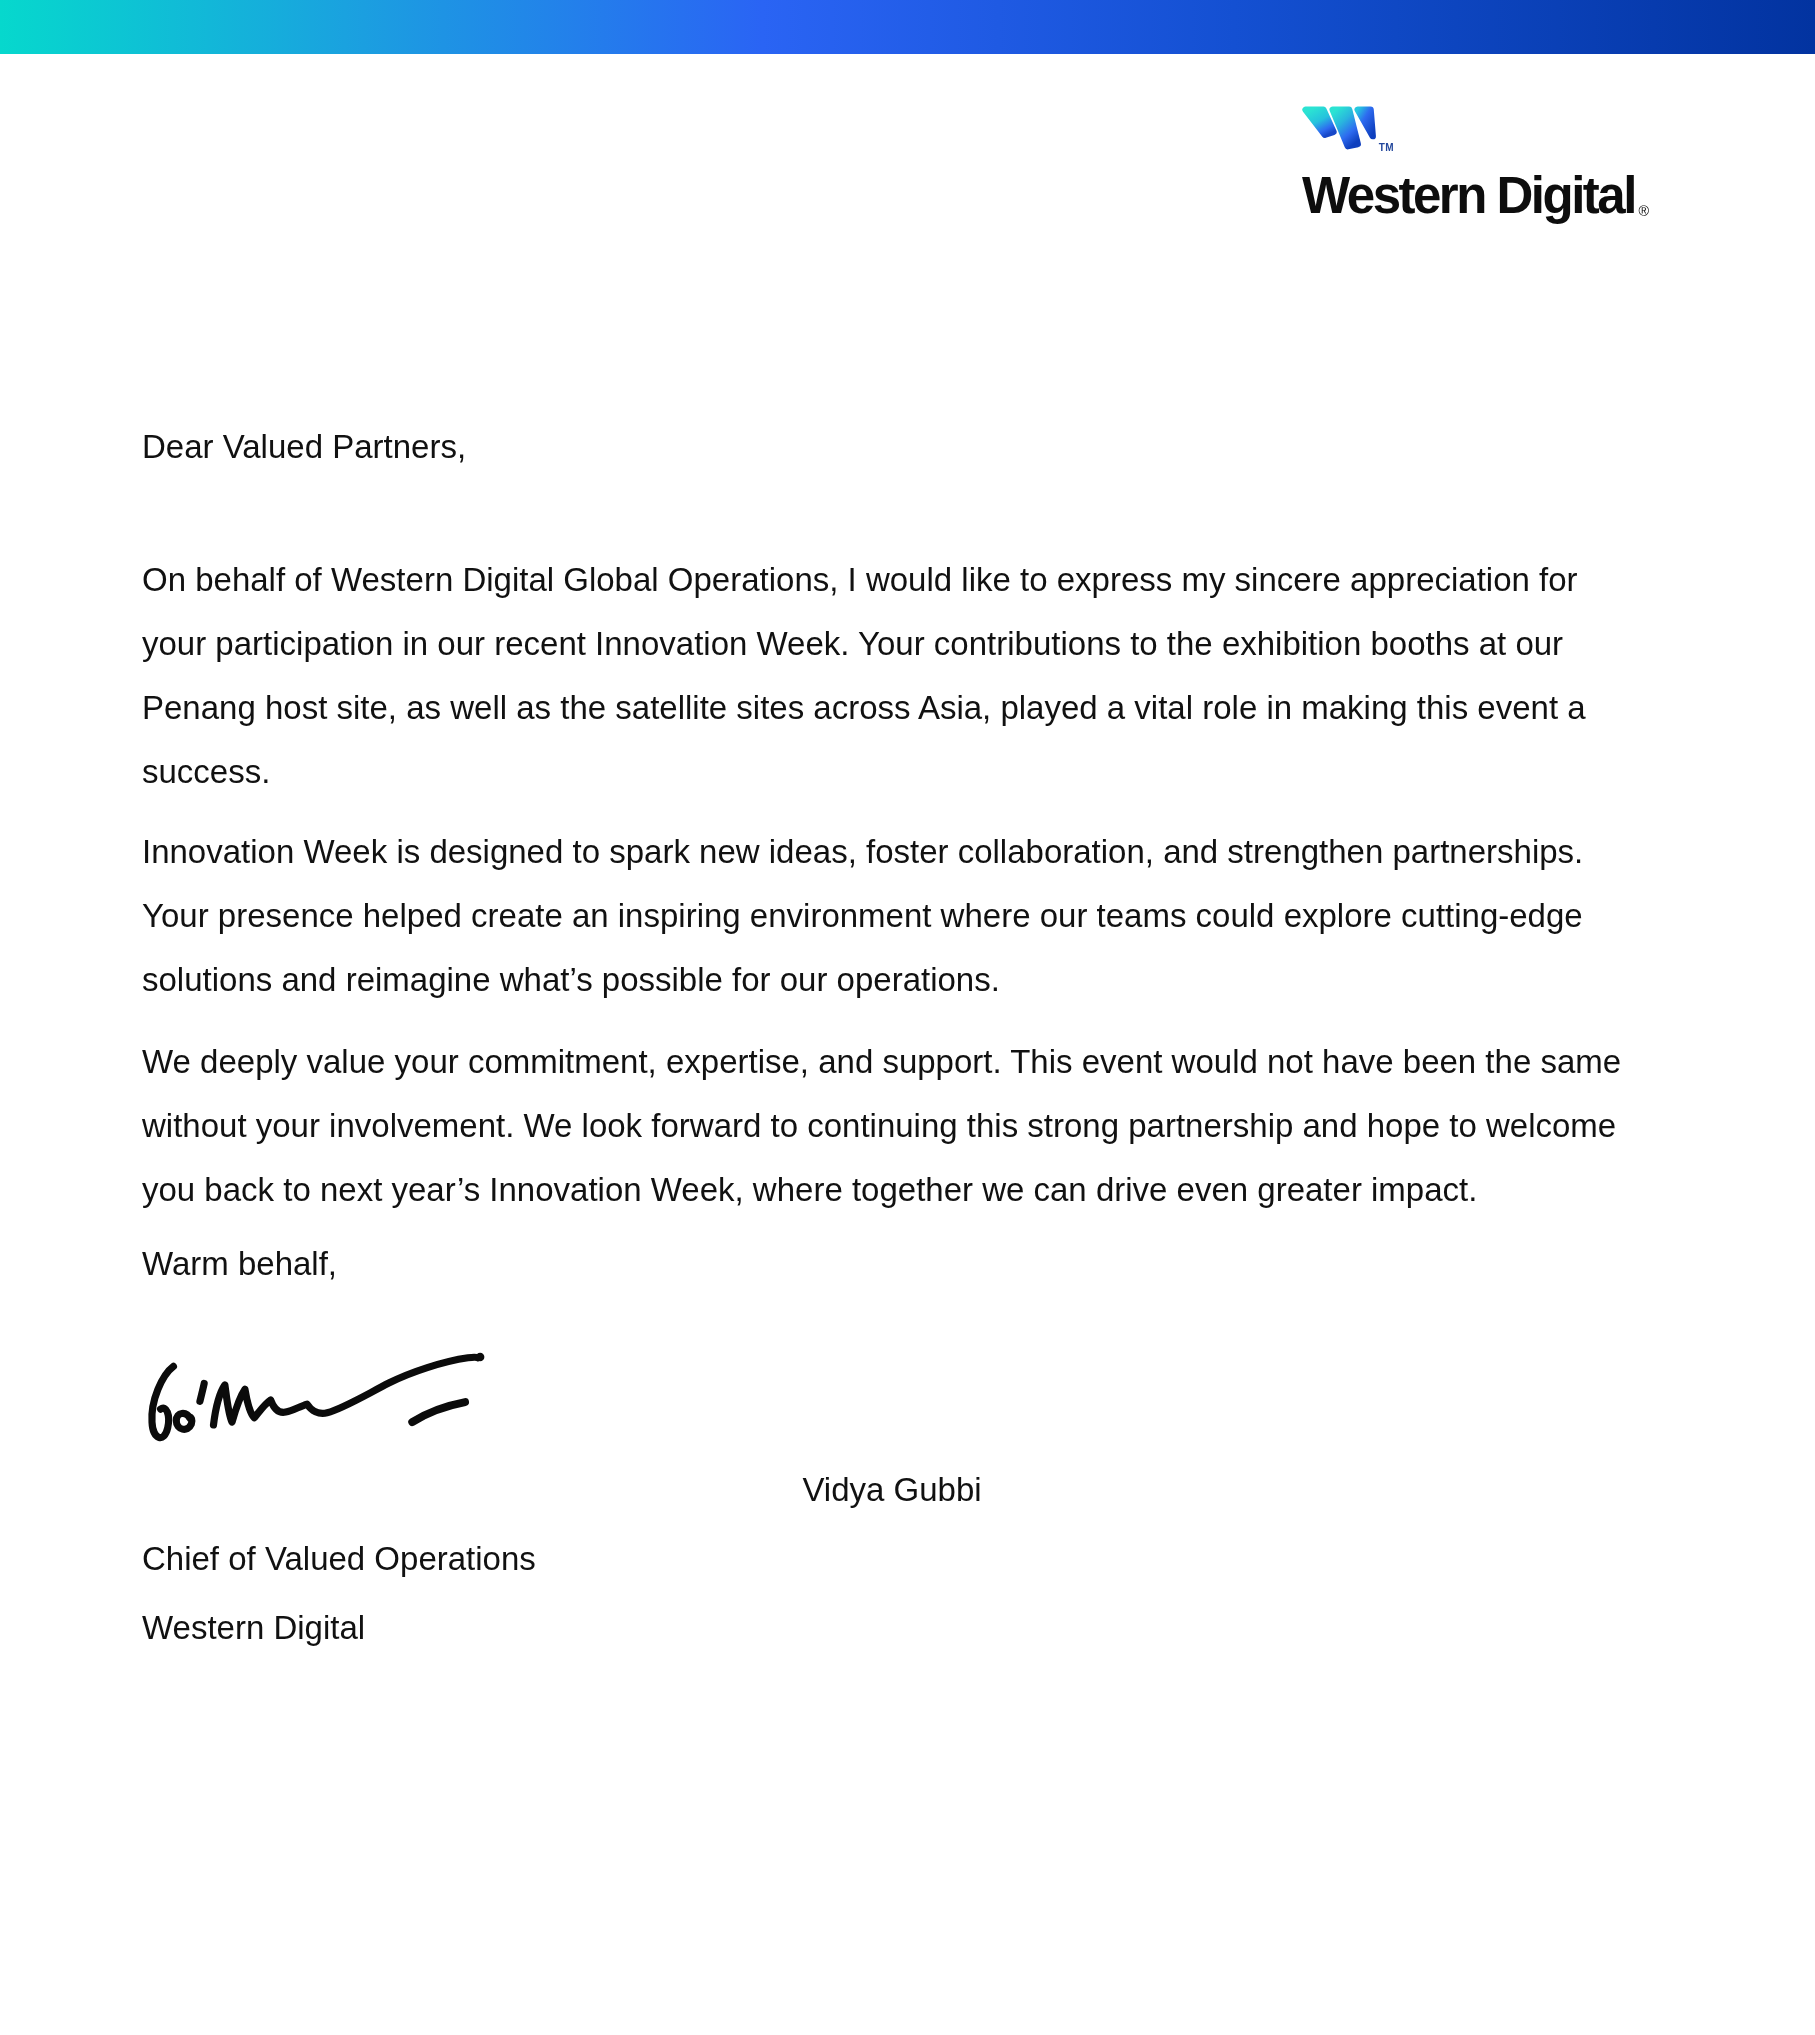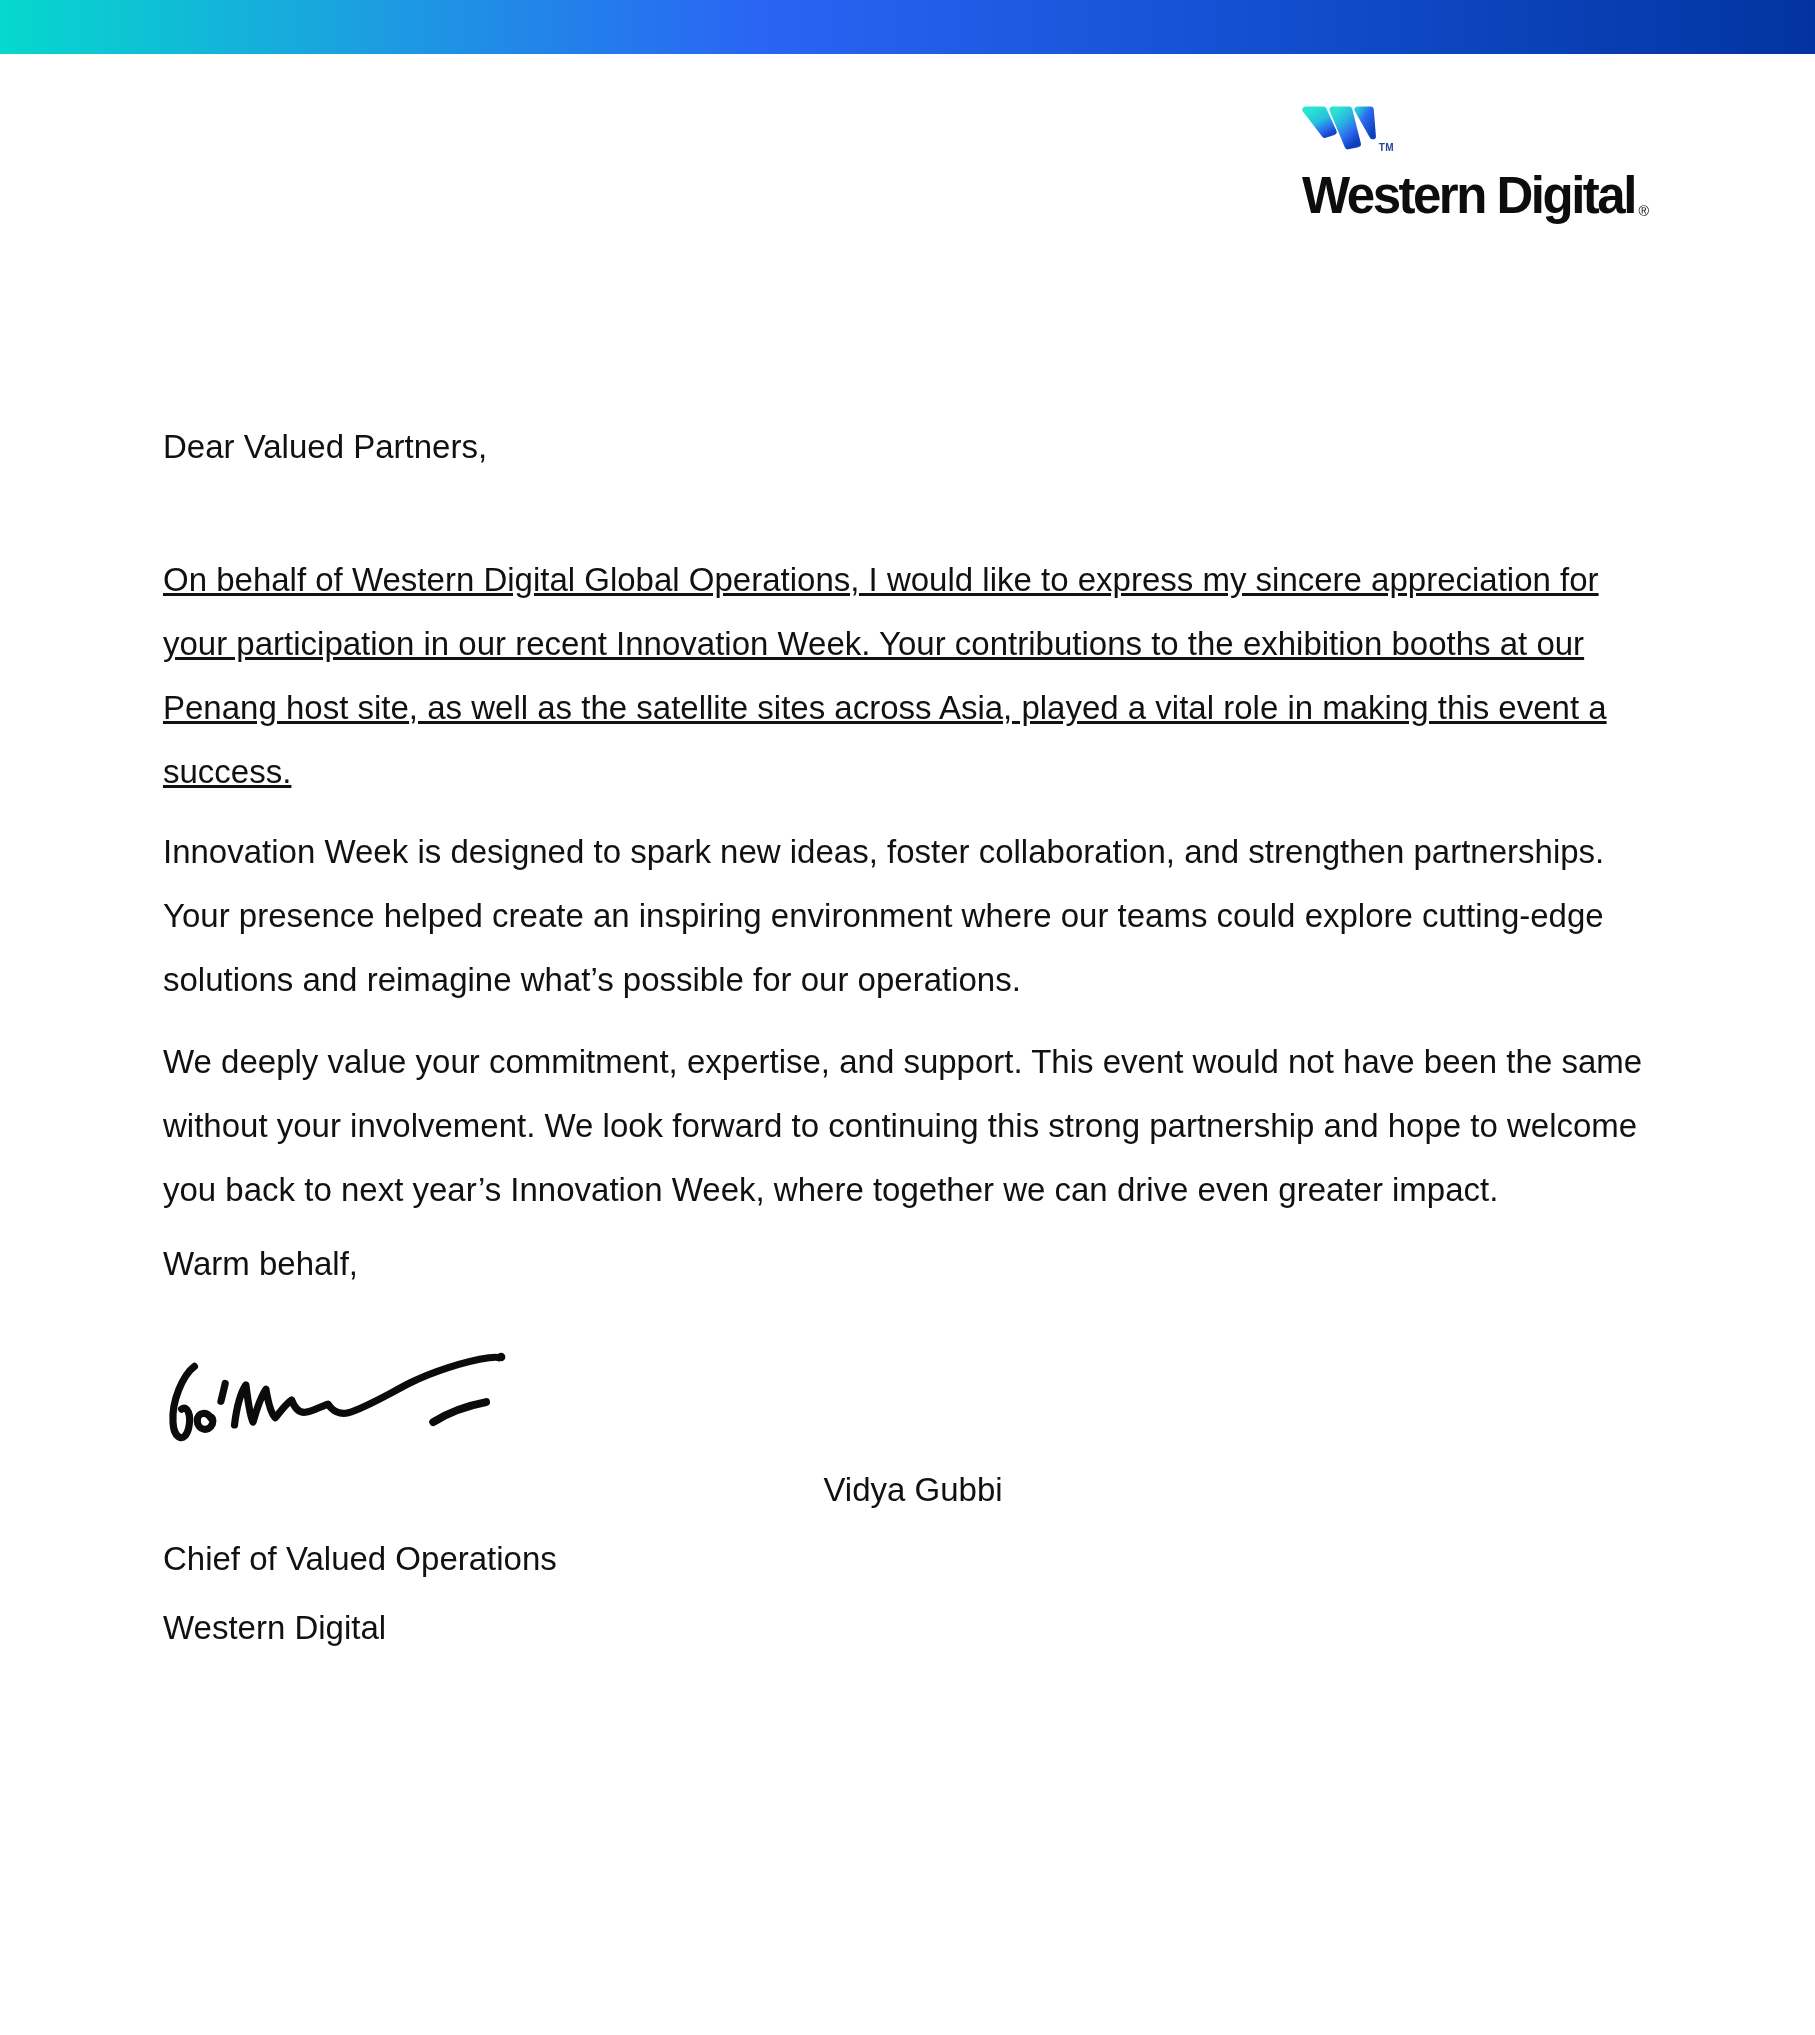--- a/index.html
+++ b/index.html
@@ -35,28 +35,28 @@
   .wordmark{
     font-size:51px;font-weight:700;color:#0d0d0d;
     letter-spacing:-2.5px;line-height:1;white-space:nowrap;
   }
   .reg{
     font-size:14.3px;color:#0d0d0d;line-height:1;
     margin-left:3.6px;margin-bottom:2.9px;
   }
   
   .letter{
-    position:absolute;top:54px;left:163px;
+    position:absolute;top:54px;left:142px;
     width:1500px;
     font-size:33px;line-height:64px;
     padding-top:361px;
   }
   .letter p{margin:0;}
   .salutation{margin-bottom:69px !important;}
-  .para-1{margin-bottom:15.7px !important;text-decoration:underline;}
+  .para-1{margin-bottom:15.7px !important;}
   .para-2{margin-bottom:18px !important;}
   .para-3{margin-bottom:10.7px !important;}
   .para-4{margin-bottom:154px !important;}
   .closing{margin-bottom:0 !important;}
   .signature-wrap{margin-top:43px;height:109px;}
   .signature-wrap svg{display:block;}
   .signer-name{margin-top:10px !important;text-align:center;}
   .signer-title{margin-top:5px !important;}
   .signer-company{margin-top:5px !important;}
 </style>

